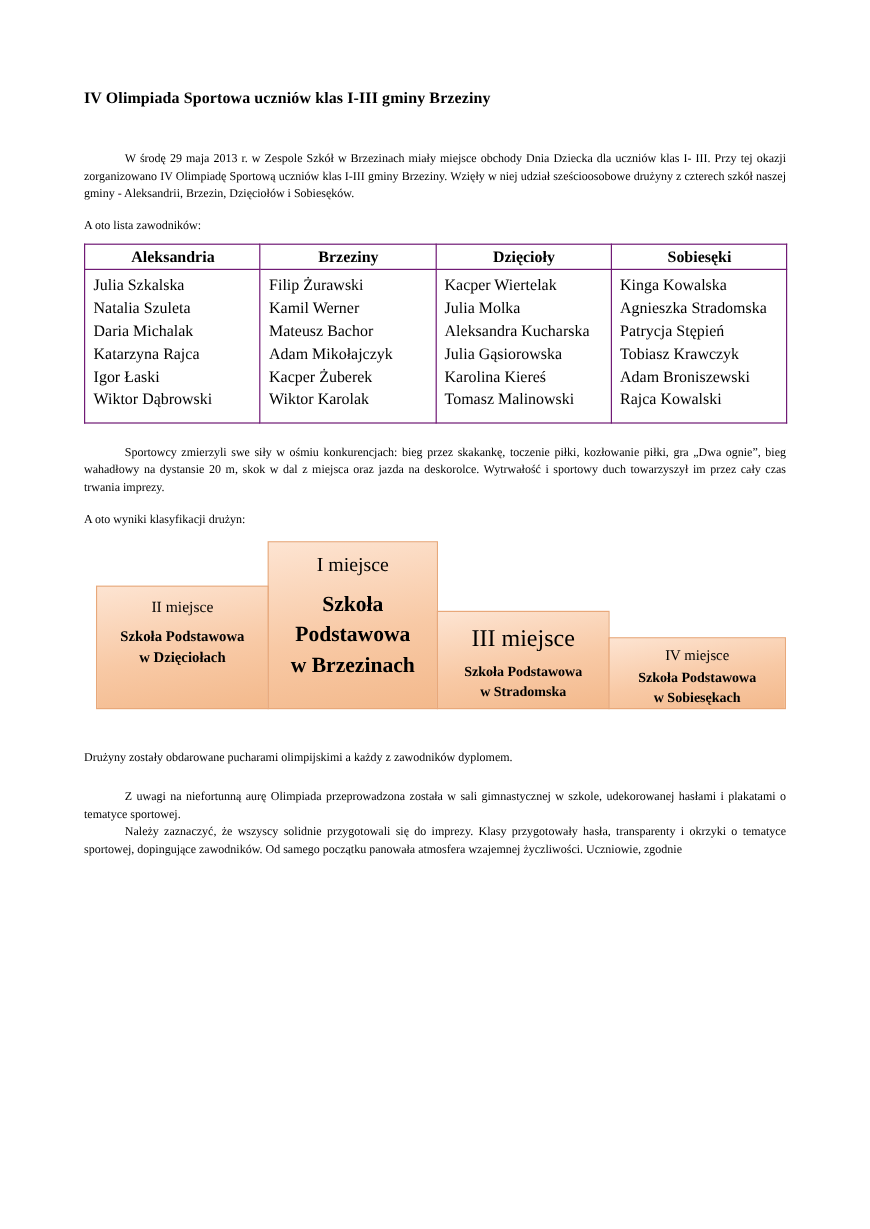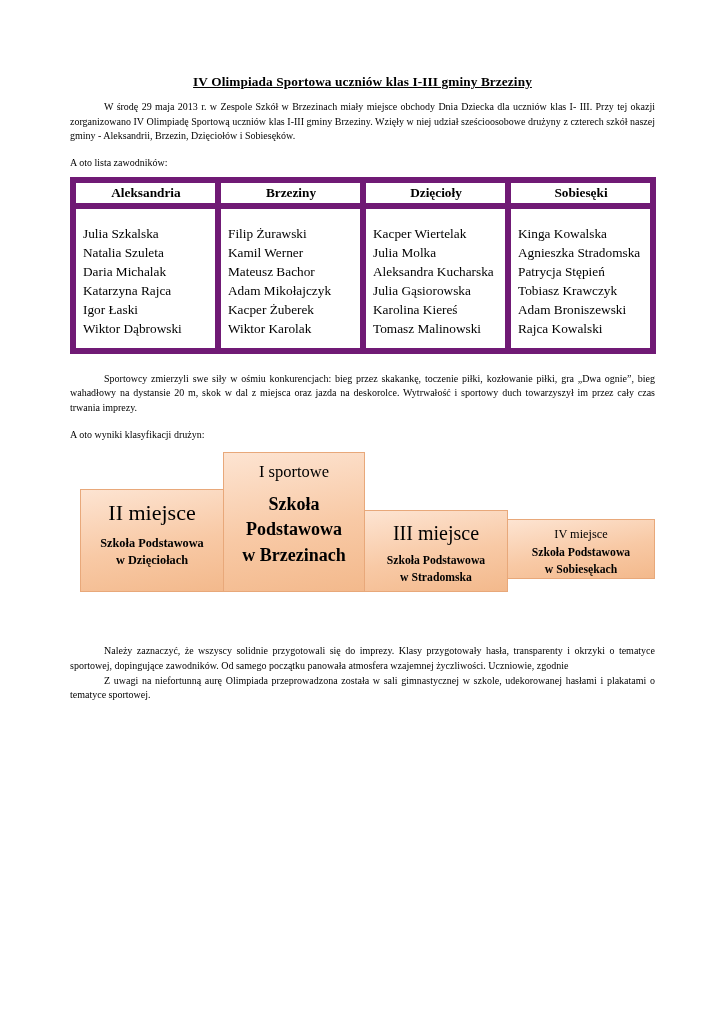--- a/index.html
+++ b/index.html
@@ -16,63 +16,62 @@
     overflow: hidden;
   }
   .page {
     position: relative;
     width: 725px;
     height: 1024px;
     box-sizing: border-box;
     padding: 74px 70px 0 70px;
   }
   .doc-title {
-    text-align: center;
+    text-align: left;
     font-weight: bold;
     font-size: 13.3px;
     letter-spacing: 0.1px;
-    margin: 0 0 10px 0;
-    text-decoration: underline;
+    margin: 0 0 36px 0;
   }
   p {
     margin: 0;
     font-size: 10px;
     line-height: 1.47;
     text-align: justify;
   }
   p.indent { text-indent: 34px; }
   .spacer-sm { height: 12px; }
   .spacer-md { height: 18px; }
 
   
   table.roster {
     border-collapse: collapse;
     width: 586px;
     margin: 6px 0 0 0;
     table-layout: fixed;
   }
   table.roster th,
   table.roster td {
-    border: 6px solid #701a75;
+    border: 1px solid #701a75;
     font-size: 13.3px;
     padding: 1px 6px 1px 7px;
     vertical-align: top;
   }
   table.roster th {
     text-align: center;
     font-weight: bold;
     padding-top: 2px;
     padding-bottom: 2px;
   }
   table.roster td {
     line-height: 1.44;
     text-align: left;
   }
   table.roster td.names {
-    padding-top: 15px;
+    padding-top: 3px;
     padding-bottom: 9px;
   }
   table.roster td.names div { white-space: nowrap; }
 
   
   .podium {
     position: relative;
     height: 160px;
     margin: 10px 0 0 0;
   }
@@ -102,31 +101,31 @@
     height: 140px;
   }
   .step.first .rank { font-size: 16.5px; margin-top: 8px; }
   .step.first .school { font-size: 18px; margin-top: 9px; }
   .step.second {
     left: 10px;
     top: 37px;
     width: 144px;
     height: 103px;
   }
-  .step.second .rank { font-size: 22px; }
+  .step.second .rank { font-size: 13px; }
   .step.second .school { font-size: 12.3px; }
   .step.third {
     left: 294px;
     top: 58px;
     width: 144px;
     height: 82px;
   }
   .step.fourth {
     left: 437px;
-    top: 67px;
+    top: 80px;
     width: 148px;
     height: 60px;
   }
   .step.fourth .rank { font-size: 12.3px; margin-top: 7px; }
   .step.fourth .school { font-size: 11.7px; margin-top: 2px; }
 
   .below-podium { margin-top: 14px; }
 </style>
 </head>
 <body>
@@ -200,21 +199,21 @@
 
     <div class="step second">
       <div class="rank">II miejsce</div>
       <div class="school">
         <div>Szkoła Podstawowa</div>
         <div>w Dzięciołach</div>
       </div>
     </div>
 
     <div class="step first">
-      <div class="rank">I sportowe</div>
+      <div class="rank">I miejsce</div>
       <div class="school">
         <div>Szkoła</div>
         <div>Podstawowa</div>
         <div>w Brzezinach</div>
       </div>
     </div>
 
     <div class="step third">
       <div class="rank">III miejsce</div>
       <div class="school">
@@ -228,19 +227,20 @@
       <div class="school">
         <div>Szkoła Podstawowa</div>
         <div>w Sobiesękach</div>
       </div>
     </div>
 
   </div>
 
   <div class="below-podium"></div>
 
+  <p>Drużyny zostały obdarowane pucharami olimpijskimi a każdy z zawodników dyplomem.</p>
 
   <div class="spacer-md"></div>
 
+  <p class="indent">Z uwagi na niefortunną aurę Olimpiada przeprowadzona została  w sali gimnastycznej w szkole, udekorowanej hasłami i plakatami o tematyce sportowej.</p>
   <p class="indent">Należy zaznaczyć, że wszyscy solidnie przygotowali się do imprezy. Klasy przygotowały hasła, transparenty i okrzyki o tematyce sportowej, dopingujące zawodników. Od samego początku panowała atmosfera wzajemnej życzliwości. Uczniowie, zgodnie</p>
-  <p class="indent">Z uwagi na niefortunną aurę Olimpiada przeprowadzona została  w sali gimnastycznej w szkole, udekorowanej hasłami i plakatami o tematyce sportowej.</p>
 
 </div>
 
 </body></html>

